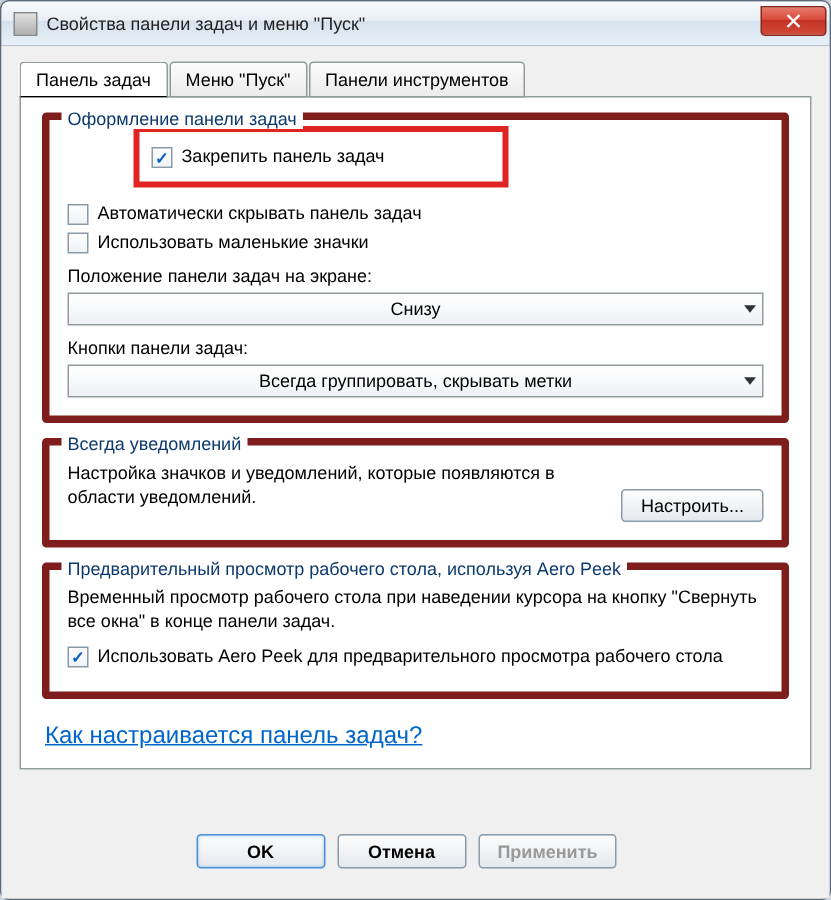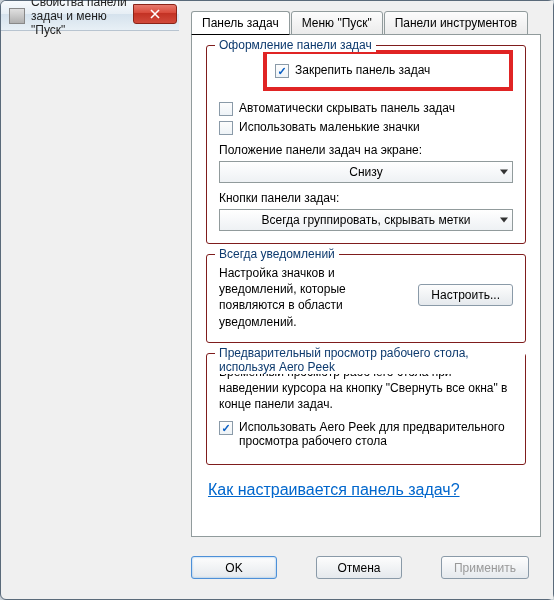--- a/index.html
+++ b/index.html
@@ -14,21 +14,21 @@
   overflow: hidden;
 }
 .window {
   width: 554px;
   height: 600px;
   background: #f0f0f0;
   border: 1px solid #5a6a7a;
   border-radius: 6px;
   box-shadow: 0 0 8px rgba(0,0,0,0.4);
   display: flex;
-  flex-direction: row;
+  flex-direction: column;
 }
 .titlebar {
   height: 30px;
   background: linear-gradient(to bottom, #f8fbfd 0%, #e6eef5 45%, #d5e2ed 46%, #e8f0f6 100%);
   border-bottom: 1px solid #b8c4d0;
   border-radius: 5px 5px 0 0;
   display: flex;
   align-items: center;
   padding: 0 2px 0 8px;
 }
@@ -78,21 +78,21 @@
   position: relative;
 }
 .tab-panel {
   flex: 1;
   background: #fff;
   border: 1px solid #919b9c;
   padding: 10px 14px;
   overflow: auto;
 }
 .group {
-  border: 1px solid #7f1d1d;
+  border: 5px solid #7f1d1d;
   border-radius: 3px;
   padding: 10px 12px 12px 12px;
   margin-bottom: 10px;
   position: relative;
 }
 .group-title {
   position: absolute;
   top: -8px;
   left: 8px;
   background: #fff;
@@ -171,23 +171,24 @@
 .link {
   color: #0066cc;
   text-decoration: underline;
   font-size: 16px;
   cursor: pointer;
   margin: 6px 0 0 2px;
   display: inline-block;
 }
 .footer {
   display: flex;
-  justify-content: space-between;
+  justify-content: center;
   gap: 8px;
-  padding: 0 12px 12px 0;
+  padding: 24px 12px 12px 0;
+  font-weight: bold;
 }
 .footer .btn { min-width: 86px; height: 23px; }
 .btn.default { border: 1px solid #4d90d8; box-shadow: 0 0 2px #7ab4e8 inset; }
 </style>
 </head>
 <body>
 
 <div class="window">
   <div class="titlebar">
     <div class="titlebar-icon"></div>

